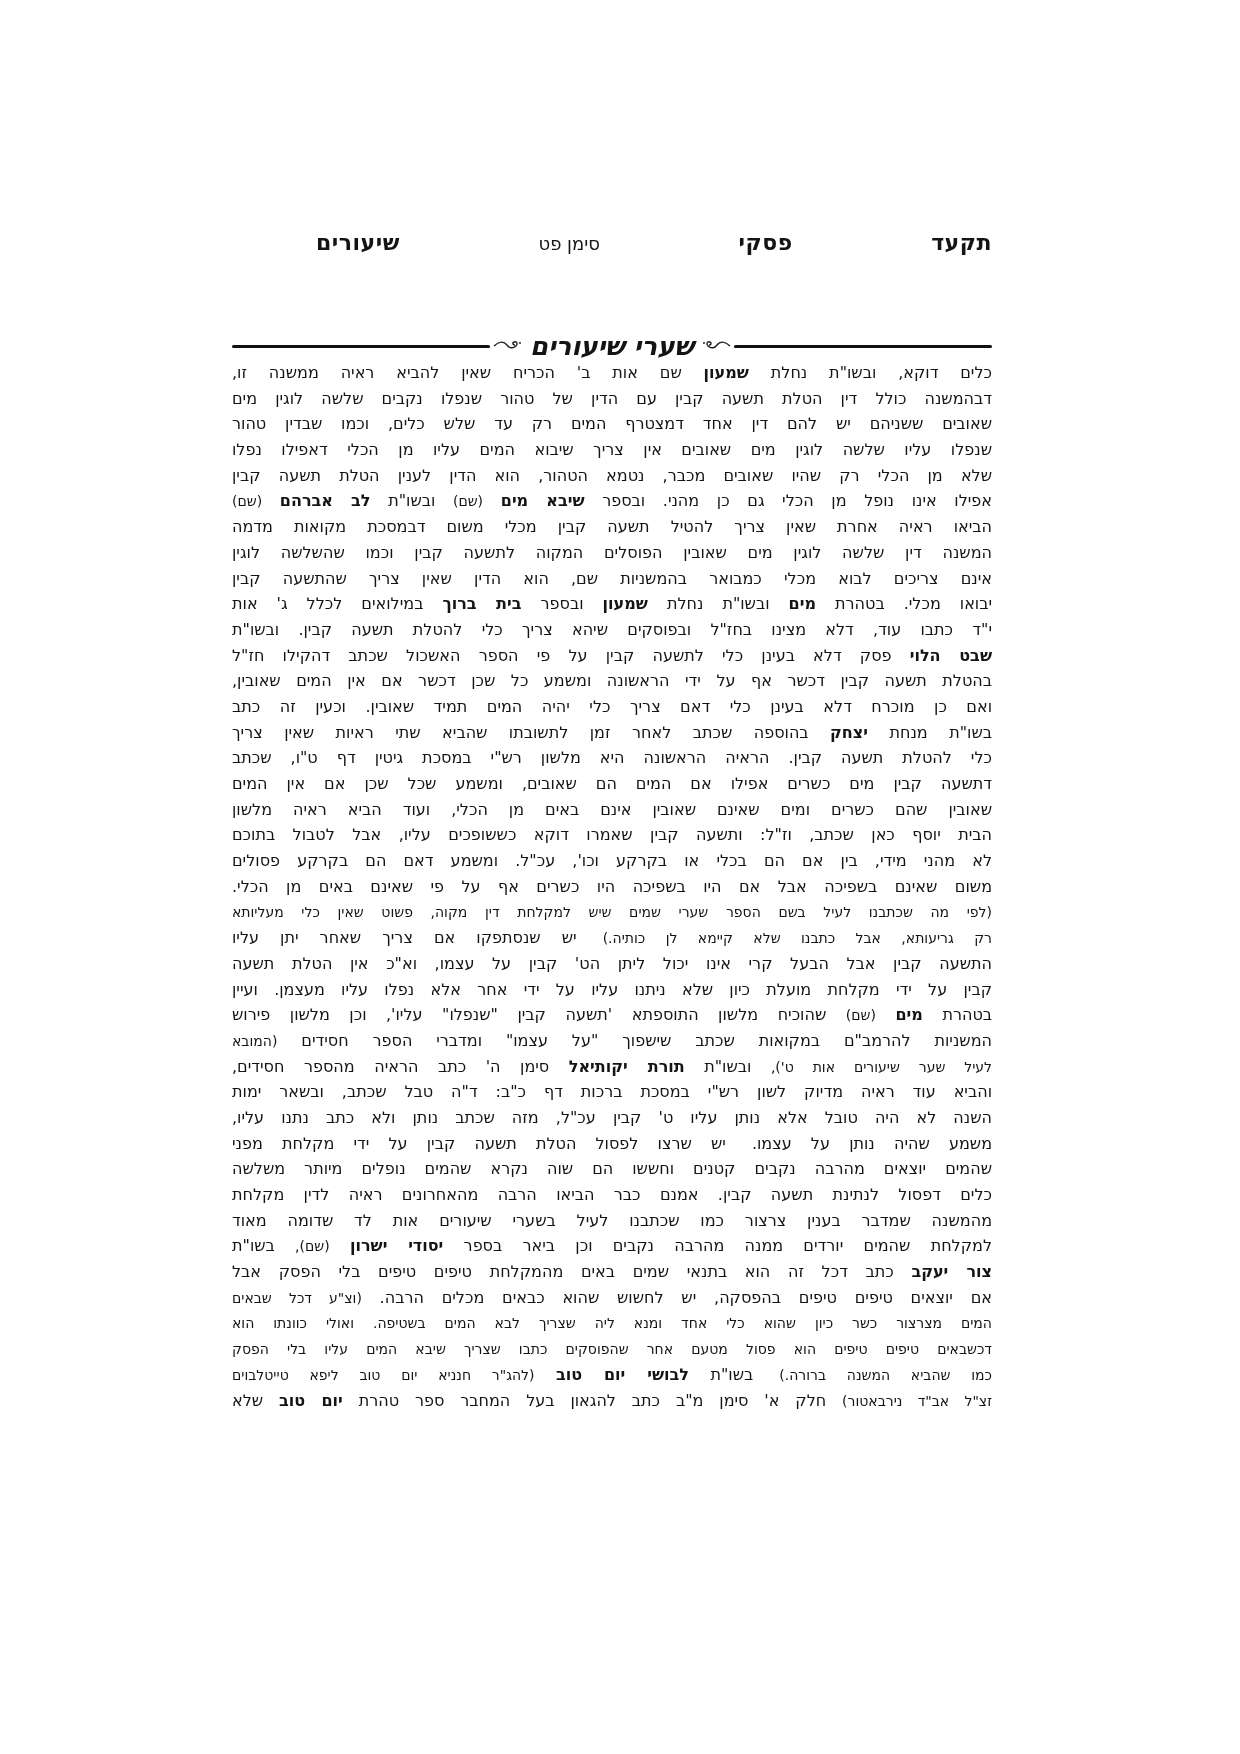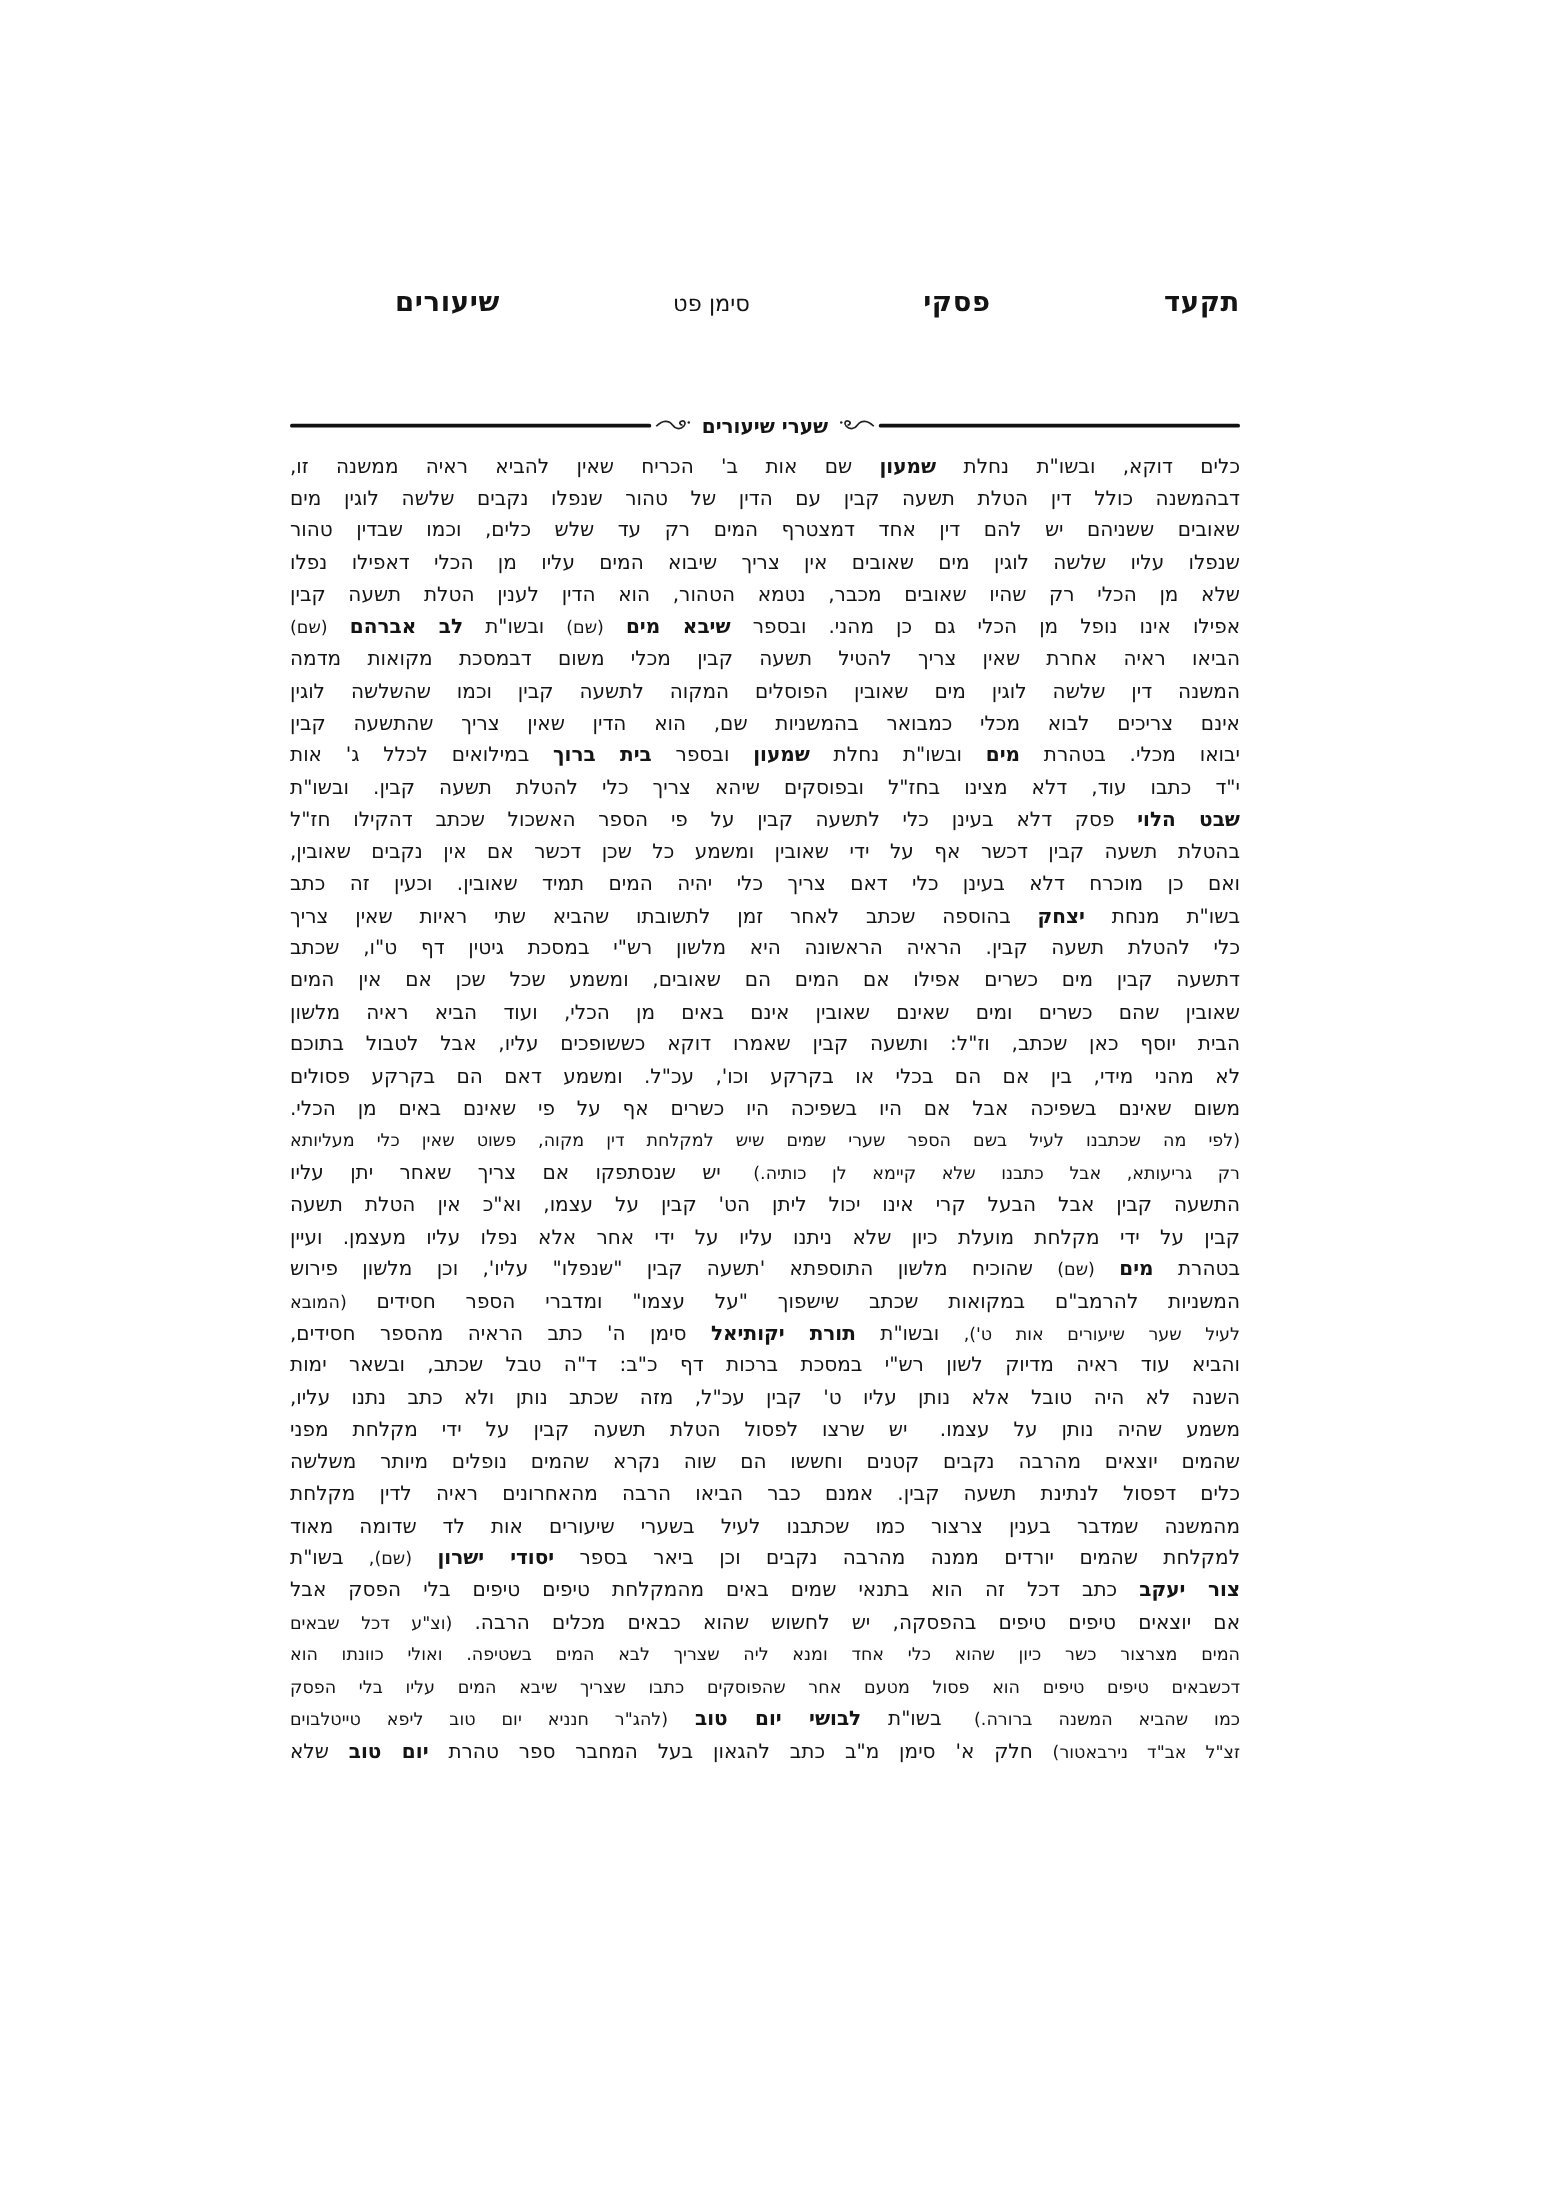--- a/index.html
+++ b/index.html
@@ -8,21 +8,21 @@
   .content{position:absolute;left:232px;top:0;width:760px;height:1754px;direction:rtl;}
 
   
   .header{position:absolute;top:230px;right:0;width:760px;display:flex;justify-content:space-between;align-items:baseline;direction:rtl;padding-left:84px;box-sizing:border-box;}
   .h-big{font-weight:700;font-size:22px;letter-spacing:.5px;}
   .h-small{font-size:18px;}
 
   
   .divider{position:absolute;top:331px;right:0;width:760px;display:flex;align-items:center;direction:rtl;}
   .divider .rule{flex:1;height:3px;background:#111;border-radius:2px;}
-  .divider .dtitle{font-weight:700;font-size:16px;margin:0 4px;white-space:nowrap;}
+  .divider .dtitle{font-weight:700;font-size:26px;margin:0 4px;white-space:nowrap;font-style:italic;}
   .flourish{display:inline-block;height:14px;margin:0 3px;}
 
   
   .body{position:absolute;top:360px;right:0;width:760px;direction:rtl;}
   .line{height:25.7px;line-height:25.7px;font-size:16px;text-align:justify;text-align-last:justify;overflow:hidden;white-space:normal;}
   .line .b{font-weight:700;}
   .line .s{font-size:14px;}
   .line .gap{display:inline-block;width:26px;}
 </style>
 </head>
@@ -58,21 +58,21 @@
         <div class="line"><span>שאובים ששניהם יש להם דין אחד דמצטרף המים רק עד שלש כלים, וכמו שבדין טהור</span></div>
         <div class="line"><span>שנפלו עליו שלשה לוגין מים שאובים אין צריך שיבוא המים עליו מן הכלי דאפילו נפלו</span></div>
         <div class="line"><span>שלא מן הכלי רק שהיו שאובים מכבר, נטמא הטהור, הוא הדין לענין הטלת תשעה קבין</span></div>
         <div class="line"><span>אפילו אינו נופל מן הכלי גם כן מהני. ובספר </span><span class="b">שיבא מים</span><span> </span><span class="s">(שם)</span><span> ובשו"ת </span><span class="b">לב אברהם</span><span> </span><span class="s">(שם)</span></div>
         <div class="line"><span>הביאו ראיה אחרת שאין צריך להטיל תשעה קבין מכלי משום דבמסכת מקואות מדמה</span></div>
         <div class="line"><span>המשנה דין שלשה לוגין מים שאובין הפוסלים המקוה לתשעה קבין וכמו שהשלשה לוגין</span></div>
         <div class="line"><span>אינם צריכים לבוא מכלי כמבואר בהמשניות שם, הוא הדין שאין צריך שהתשעה קבין</span></div>
         <div class="line"><span>יבואו מכלי. בטהרת </span><span class="b">מים</span><span> ובשו"ת נחלת </span><span class="b">שמעון</span><span> ובספר </span><span class="b">בית ברוך</span><span> במילואים לכלל ג' אות</span></div>
         <div class="line"><span>י"ד כתבו עוד, דלא מצינו בחז"ל ובפוסקים שיהא צריך כלי להטלת תשעה קבין. ובשו"ת</span></div>
         <div class="line"><span class="b">שבט הלוי</span><span> פסק דלא בעינן כלי לתשעה קבין על פי הספר האשכול שכתב דהקילו חז"ל</span></div>
-        <div class="line"><span>בהטלת תשעה קבין דכשר אף על ידי שאובין ומשמע כל שכן דכשר אם אין נקבים שאובין,</span></div>
+        <div class="line"><span>בהטלת תשעה קבין דכשר אף על ידי הראשונה ומשמע כל שכן דכשר אם אין המים שאובין,</span></div>
         <div class="line"><span>ואם כן מוכרח דלא בעינן כלי דאם צריך כלי יהיה המים תמיד שאובין. וכעין זה כתב</span></div>
         <div class="line"><span>בשו"ת מנחת </span><span class="b">יצחק</span><span> בהוספה שכתב לאחר זמן לתשובתו שהביא שתי ראיות שאין צריך</span></div>
         <div class="line"><span>כלי להטלת תשעה קבין. הראיה הראשונה היא מלשון רש"י במסכת גיטין דף ט"ו, שכתב</span></div>
         <div class="line"><span>דתשעה קבין מים כשרים אפילו אם המים הם שאובים, ומשמע שכל שכן אם אין המים</span></div>
         <div class="line"><span>שאובין שהם כשרים ומים שאינם שאובין אינם באים מן הכלי, ועוד הביא ראיה מלשון</span></div>
         <div class="line"><span>הבית יוסף כאן שכתב, וז"ל: ותשעה קבין שאמרו דוקא כששופכים עליו, אבל לטבול בתוכם</span></div>
         <div class="line"><span>לא מהני מידי, בין אם הם בכלי או בקרקע וכו', עכ"ל. ומשמע דאם הם בקרקע פסולים</span></div>
         <div class="line"><span>משום שאינם בשפיכה אבל אם היו בשפיכה היו כשרים אף על פי שאינם באים מן הכלי.</span></div>
         <div class="line"><span class="s">(לפי מה שכתבנו לעיל בשם הספר שערי שמים שיש למקלחת דין מקוה, פשוט שאין כלי מעליותא</span></div>
         <div class="line"><span class="s">רק גריעותא, אבל כתבנו שלא קיימא לן כותיה.)</span><span class="gap"></span><span>יש שנסתפקו אם צריך שאחר יתן עליו</span></div>

